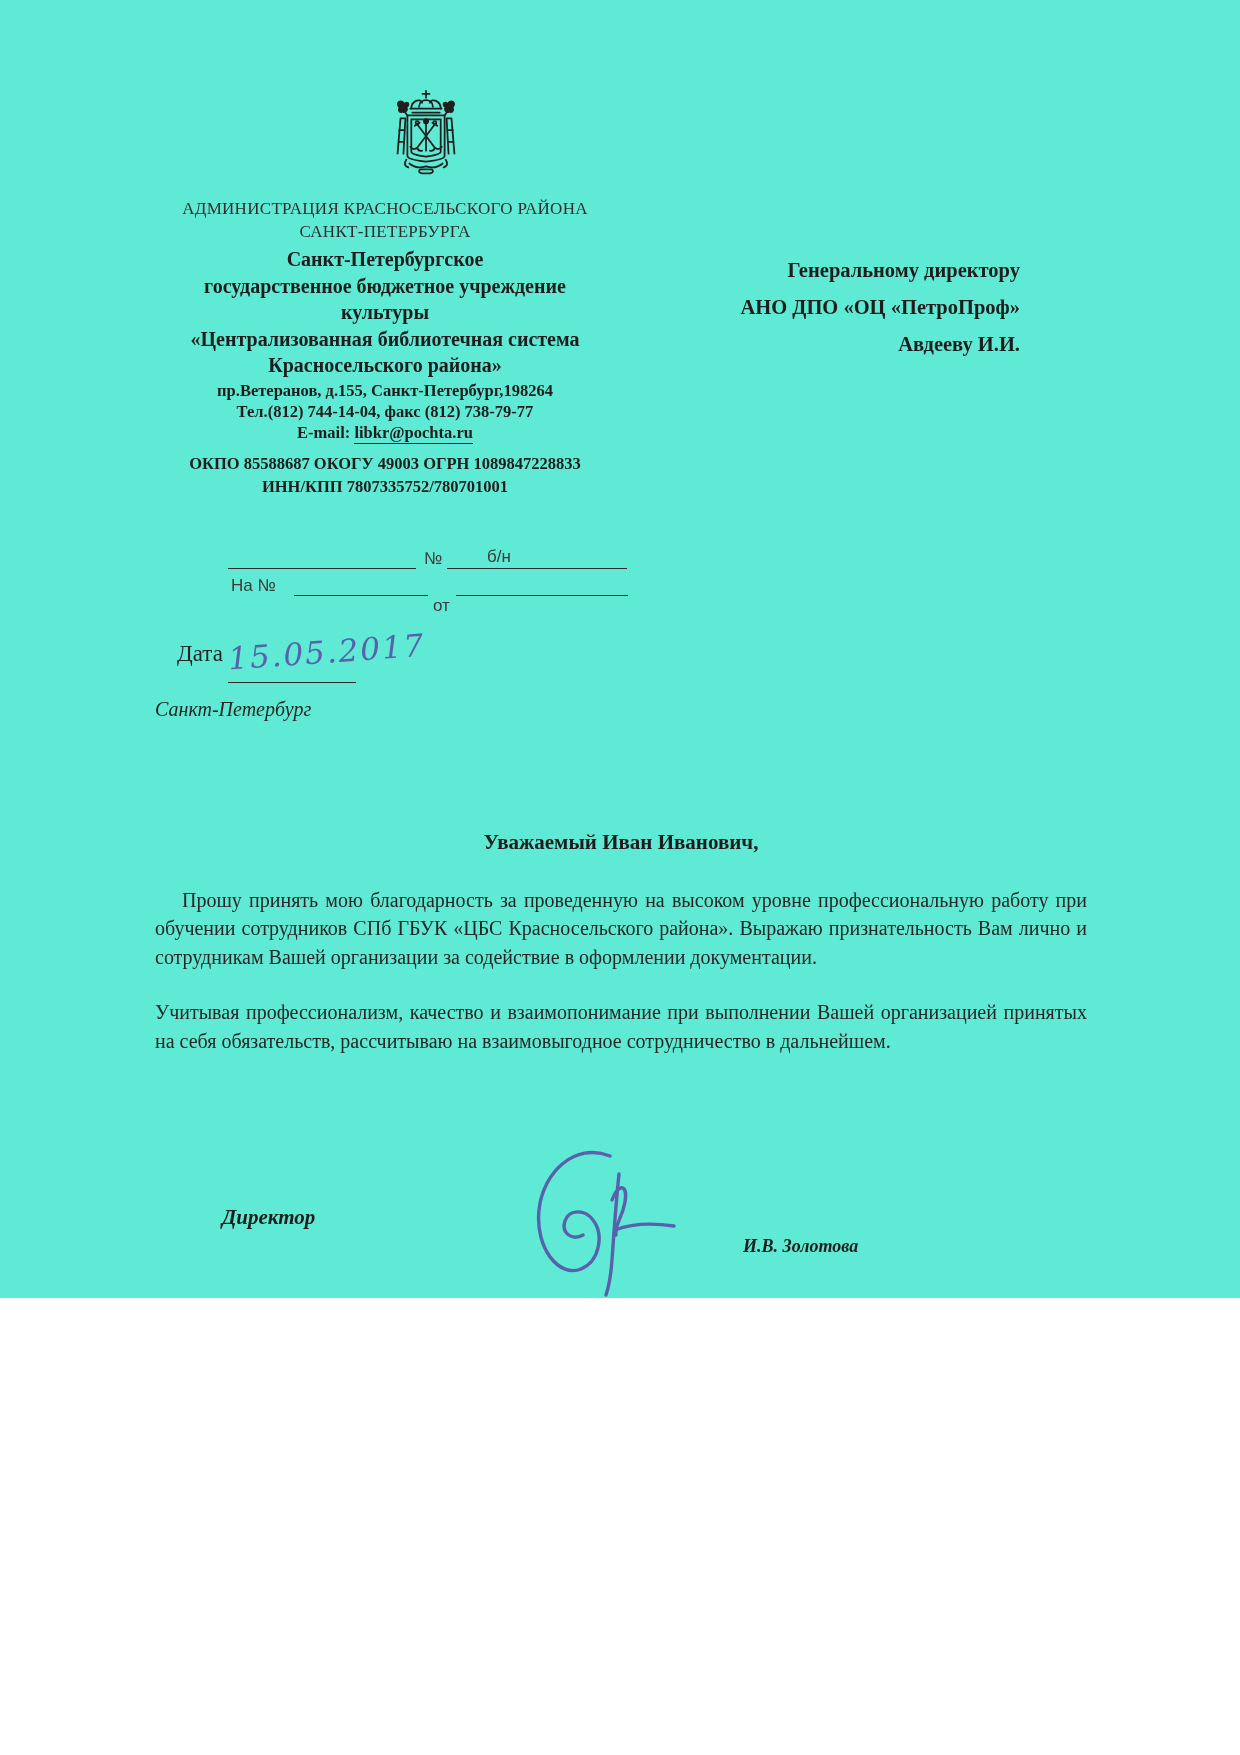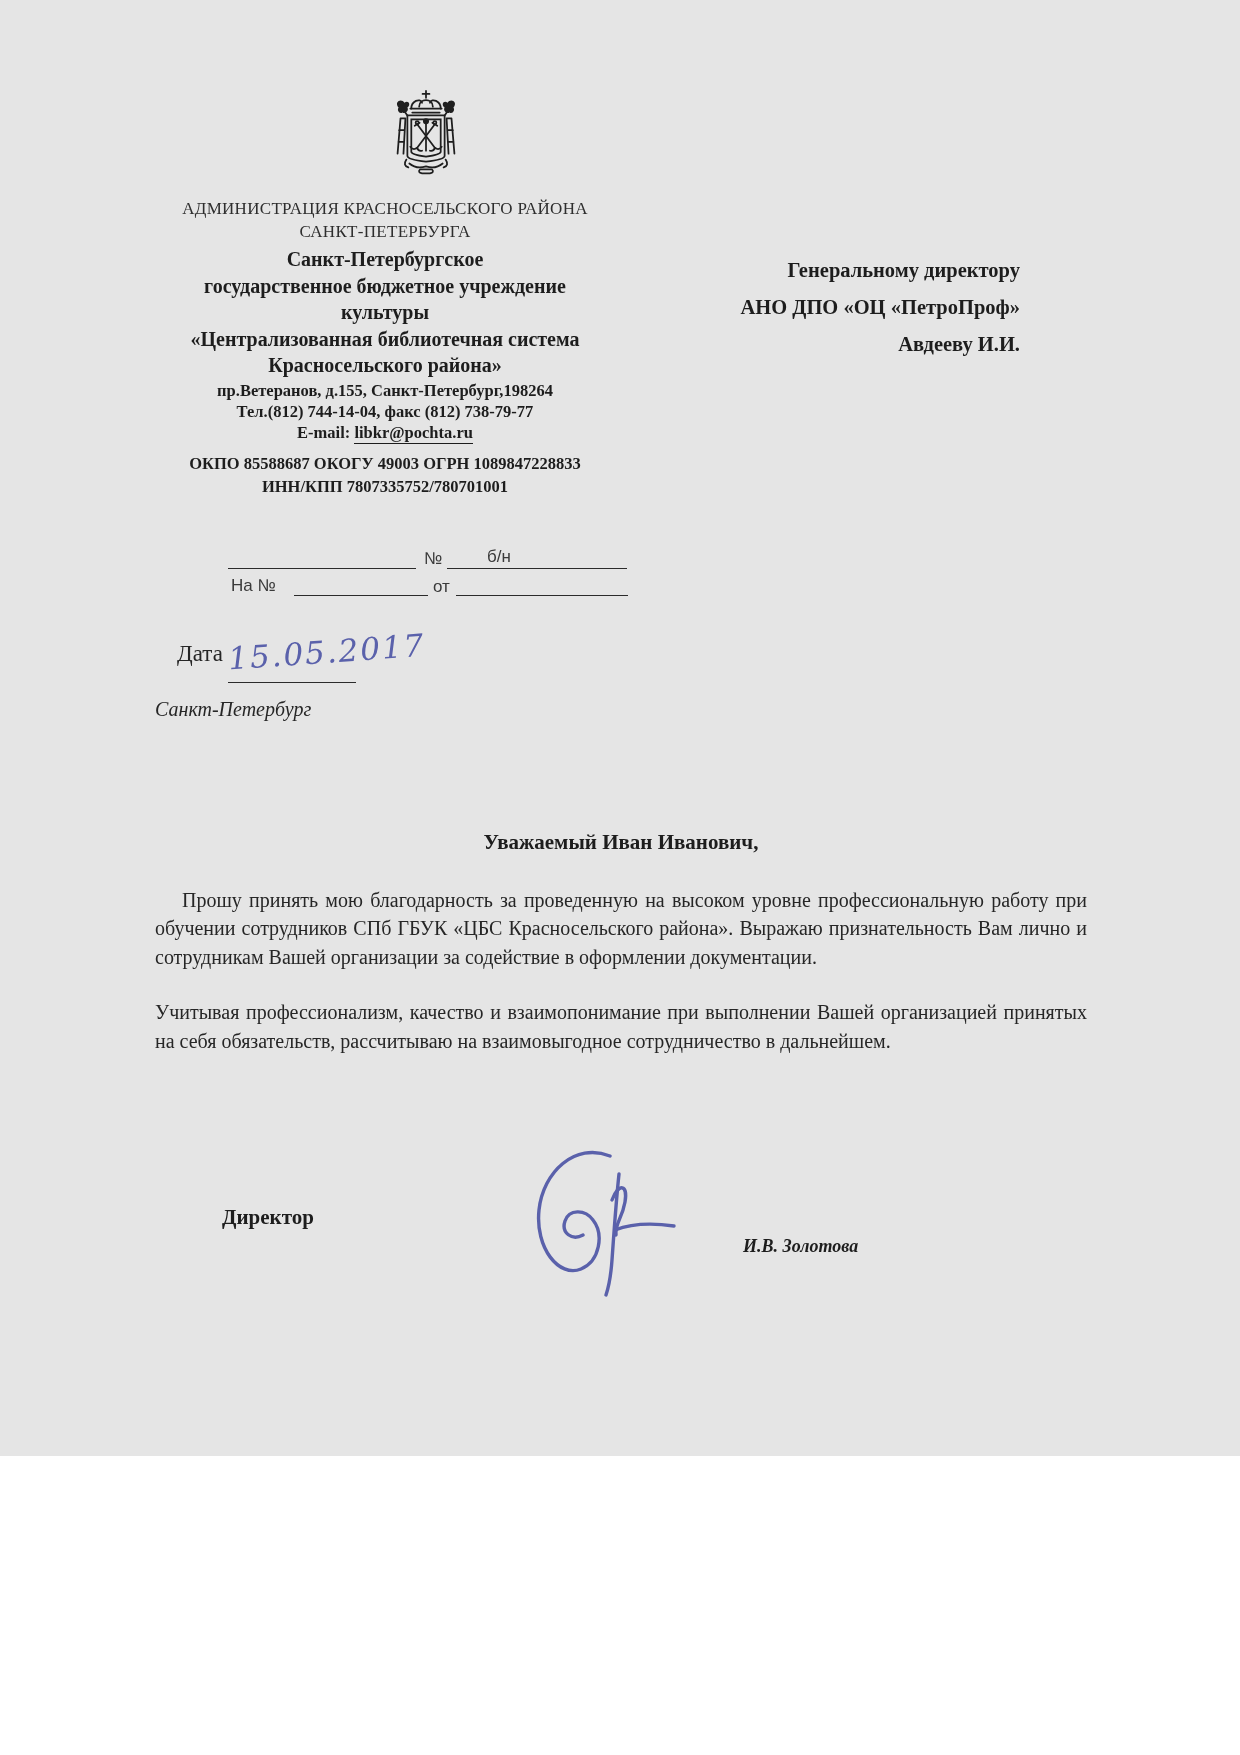--- a/index.html
+++ b/index.html
@@ -1,19 +1,19 @@
 <!DOCTYPE html>
 <html lang="ru"><head>
 <meta charset="utf-8">
 <style>
   html,body{margin:0;padding:0;background:#ffffff;}
   .page{
     position:relative;
-    width:1240px;height:1456px;
-    background:#e5e5e5;
+    width:1240px;height:1298px;
+    background:#5eead4;
     font-family:"Liberation Serif", serif;
     color:#262626;
     overflow:hidden;
   }
   .abs{position:absolute;}
   
   .emblem{left:377px;top:88px;width:98px;height:100px;}
   .admin{left:120px;top:197px;width:530px;text-align:center;
          font-size:17px;line-height:23px;color:#2e2e2e;letter-spacing:.3px;}
   .org{left:120px;top:246px;width:530px;text-align:center;
@@ -40,21 +40,21 @@
   .dateline{left:228px;top:682px;width:128px;border-top:1.8px solid #2b2b2b;height:0;}
   .city{left:155px;top:698px;font-size:20px;color:#262626;font-style:italic;}
   
   .salutation{left:155px;top:830px;width:932px;text-align:center;
               font-weight:bold;font-size:21px;color:#1d1d1d;}
   .bodytext{left:155px;top:886px;width:932px;
             font-size:20px;line-height:28.4px;text-align:justify;color:#262626;}
   .bodytext p{margin:0 0 27px 0;}
   .bodytext p.indent{text-indent:27px;}
   
-  .sig-title{left:222px;top:1205px;font-weight:bold;font-size:21px;color:#1d1d1d;}
+  .sig-title{left:222px;top:1205px;font-weight:bold;font-style:italic;font-size:21px;color:#1d1d1d;}
   .sig-name{left:743px;top:1202px;font-weight:bold;font-style:italic;font-size:18px;color:#1d1d1d;margin-top:34px;}
   .sig-ink{left:515px;top:1138px;width:175px;height:165px;}
 </style>
 </head>
 <body>
 
 <div class="page">
 
   <div class="abs emblem">
     <svg width="98" height="100" viewBox="0 0 100 100" fill="none" stroke="#1f1f1f" stroke-width="1.8" stroke-linecap="round">
@@ -124,21 +124,21 @@
     <div>ИНН/КПП 7807335752/780701001</div>
   </div>
 
   <div class="abs refline" style="left:228px;top:568px;width:188px;"></div>
   <div class="abs reftext" style="left:424px;top:549px;">№</div>
   <div class="abs reftext" style="left:487px;top:547px;">б/н</div>
   <div class="abs refline" style="left:447px;top:568px;width:180px;"></div>
 
   <div class="abs reftext" style="left:231px;top:576px;">На №</div>
   <div class="abs refline" style="left:294px;top:595px;width:134px;"></div>
-  <div class="abs reftext" style="left:433px;top:577px;">от</div>
+  <div class="abs reftext" style="left:433px;top:596px;">от</div>
   <div class="abs refline" style="left:456px;top:595px;width:172px;"></div>
 
   <div class="abs datelabel">Дата</div>
   <div class="abs handwriting ink" style="color: rgb(90, 97, 171);">15.05.2017</div>
   <div class="abs dateline"></div>
 
   <div class="abs city">Санкт-Петербург</div>
 
   <div class="abs salutation">Уважаемый Иван Иванович,</div>
 

